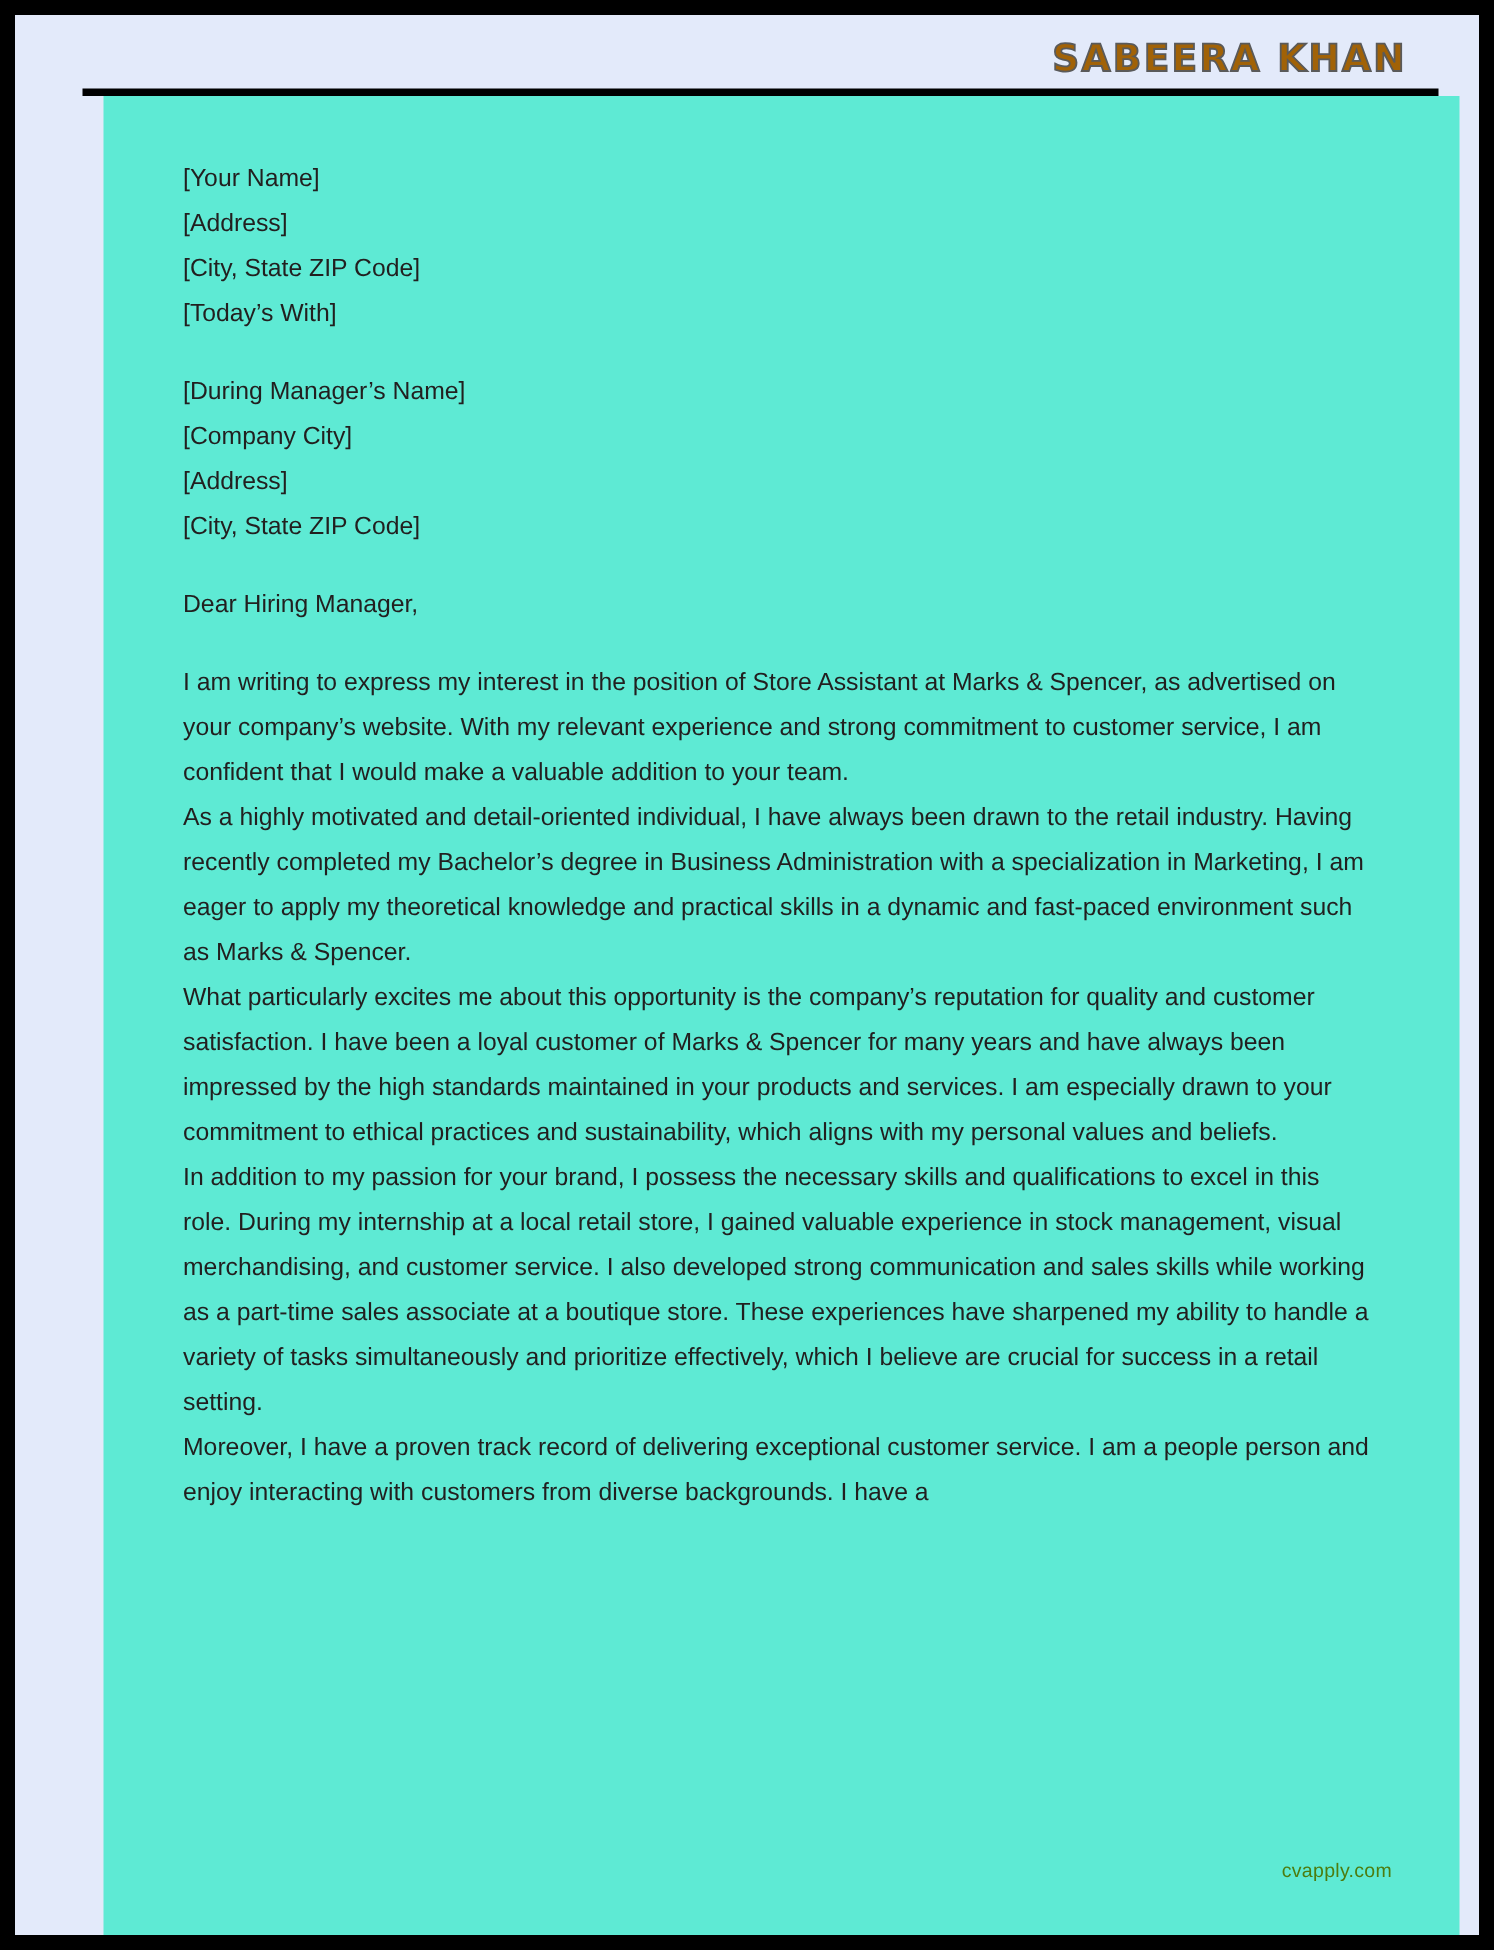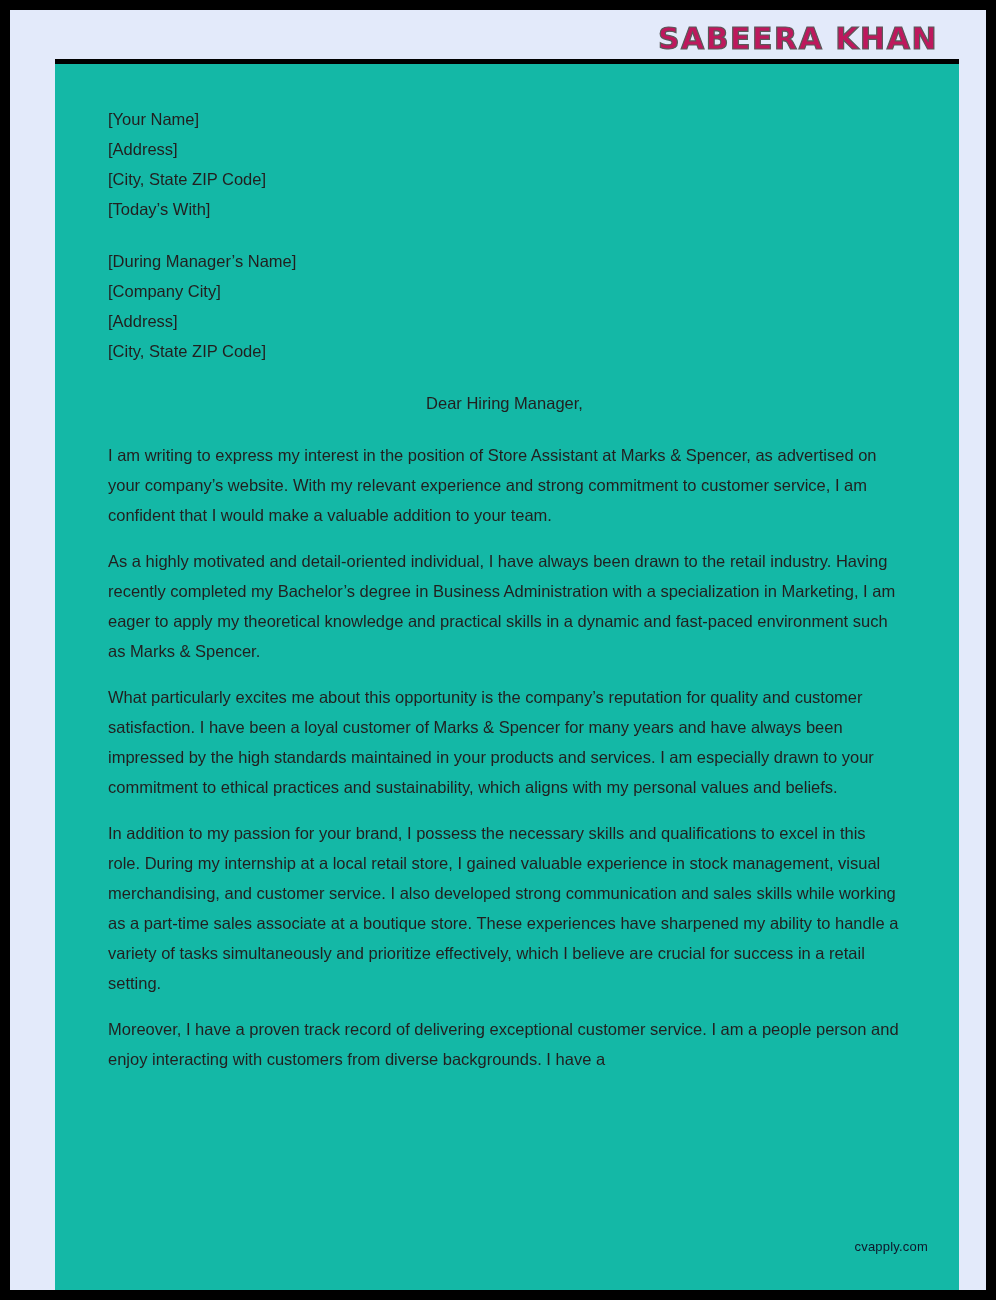--- a/index.html
+++ b/index.html
@@ -35,80 +35,78 @@
     height: 36px;
     display: flex;
     align-items: center;
     justify-content: flex-end;
     padding-right: 38px;
     box-sizing: border-box;
   }
 
   .header-name {
     font-family: "DejaVu Sans", sans-serif;
-    font-size: 30px;
+    font-size: 25px;
     font-weight: bold;
     letter-spacing: 1.5px;
-    color: #be185d;
+    color: #a16207;
     -webkit-text-stroke: 1.2px #5a5a5a;
     text-shadow: 0 0 0 #5a5a5a;
     white-space: nowrap;
   }
 
   .rule {
     position: absolute;
     left: 45px;
     top: 49px;
     width: 904px;
     height: 5px;
     background: #000000;
   }
 
   .letter-body {
     position: absolute;
-    left: 45px;
+    left: 59px;
     top: 54px;
     width: 904px;
     height: 1232px;
-    background: #14b8a6;
+    background: #5eead4;
     box-sizing: border-box;
     padding: 40px 58px 0 53px;
     overflow: hidden;
   }
 
   .block {
     margin: 0 0 22px 0;
   }
 
   .line, .para {
     font-size: 16.5px;
     line-height: 30px;
     color: #221f1f;
     margin: 0;
   }
 
   .para {
     text-align: left;
-    margin-top: 16px;
   }
 
   .salutation {
     font-size: 16.5px;
     line-height: 30px;
     color: #221f1f;
     margin: 0 0 22px 0;
-    text-align: center;
   }
 
   .watermark {
     position: absolute;
     right: 58px;
     bottom: 36px;
     font-size: 13px;
-    color: #0f172a;
+    color: #4d7c0f;
     letter-spacing: 0.2px;
     pointer-events: none;
   }
 </style>
 </head>
 <body>
 
 <div class="page">
 
   <div class="header">

